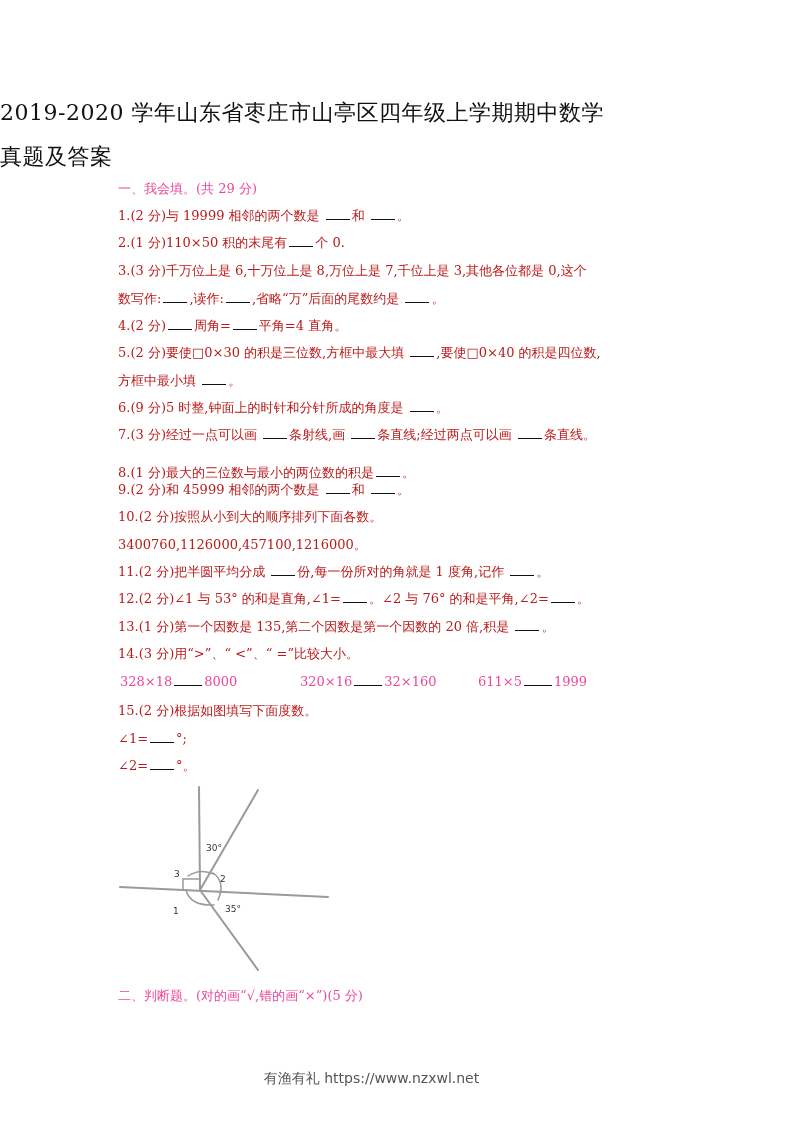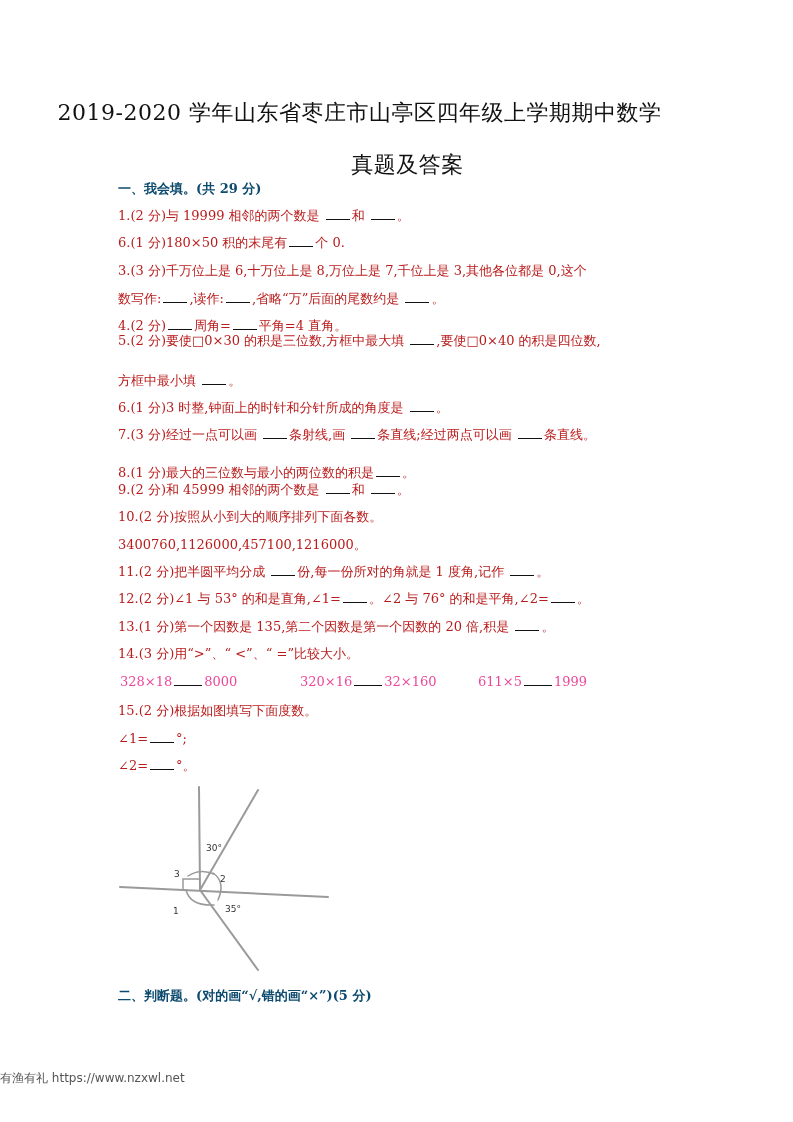--- a/index.html
+++ b/index.html
@@ -2,78 +2,78 @@
 <html><head>
   <meta charset="utf-8">
   <style>
     html, body { margin: 0; padding: 0; background: #ffffff; }
     body {
       width: 793px; height: 1122px; position: relative; overflow: hidden;
       font-family: "DejaVu Serif", "Liberation Serif", serif;
       color: #1a1a1a;
     }
     .title {
-      position: absolute; left: 0; width: 719px; text-align: center;
+      position: absolute; left: 0; width: 719px; 
       font-size: 22px; letter-spacing: 0.5px; color: #111;
     }
     .t1 { top: 98px; }
-    .t2 { top: 150px; margin-left: 48px; }
+    .t2 { top: 142px; }
     .line {
       position: absolute; left: 118px; font-size: 13px; white-space: nowrap;
       color: #b91c1c;
     }
-    .section { font-weight: bold; color: #0c4a6e; }
+    .section { font-weight: normal; color: #ec4899; }
     .blank {
       display: inline-block; width: 24px; border-bottom: 1px solid #111;
       height: 12px; vertical-align: baseline; margin: 0 2px;
     }
     .blank.wide { width: 28px; }
     .cmp { position: absolute; font-size: 13px; white-space: nowrap; color:#ec4899; }
     .figure { position: absolute; left: 118px; top: 782px; width: 220px; height: 195px; text-align: center; }
     .figure svg { width: 220px; height: 195px; }
     .fig-label { font-family: "DejaVu Sans", sans-serif; font-size: 9px; fill: #333; }
     .footer {
-      position: absolute; top: 1070px; left: 0; width: 743px; 
-      font-family: "DejaVu Sans", sans-serif; font-size: 12px; color: #555;
+      position: absolute; top: 1070px; left: 0; width: 743px; text-align: center;
+      font-family: "DejaVu Sans", sans-serif; font-size: 14px; color: #555;
     }
   </style>
 </head>
 <body>
 
 <div class="title t1">2019-2020 学年山东省枣庄市山亭区四年级上学期期中数学</div>
 <div class="title t2">真题及答案</div>
 
 <div class="line section" style="top:180px">一、我会填。(共 29 分)</div>
 
 <div class="line" style="top:207px">
   <span>1.(2 分)与 19999 相邻的两个数是 </span><span class="blank"></span><span>和 </span><span class="blank"></span><span>。</span>
 </div>
 
 <div class="line" style="top:234px">
-  <span>6.(1 分)180×50 积的末尾有</span><span class="blank"></span><span>个 0.</span>
+  <span>2.(1 分)110×50 积的末尾有</span><span class="blank"></span><span>个 0.</span>
 </div>
 
 <div class="line" style="top:262px">3.(3 分)千万位上是 6,十万位上是 8,万位上是 7,千位上是 3,其他各位都是 0,这个</div>
 <div class="line" style="top:290px">
   <span>数写作:</span><span class="blank"></span><span>,读作:</span><span class="blank"></span><span>,省略“万”后面的尾数约是 </span><span class="blank"></span><span>。</span>
 </div>
 
 <div class="line" style="top:317px">
   <span>4.(2 分)</span><span class="blank"></span><span>周角=</span><span class="blank"></span><span>平角=4 直角。</span>
 </div>
 
-<div class="line" style="top:332px">
+<div class="line" style="top:344px">
   <span>5.(2 分)要使□0×30 的积是三位数,方框中最大填 </span><span class="blank"></span><span>,要使□0×40 的积是四位数,</span>
 </div>
 <div class="line" style="top:372px">
   <span>方框中最小填 </span><span class="blank"></span><span>。</span>
 </div>
 
 <div class="line" style="top:399px">
-  <span>6.(1 分)3 时整,钟面上的时针和分针所成的角度是 </span><span class="blank"></span><span>。</span>
+  <span>6.(9 分)5 时整,钟面上的时针和分针所成的角度是 </span><span class="blank"></span><span>。</span>
 </div>
 
 <div class="line" style="top:426px">
   <span>7.(3 分)经过一点可以画 </span><span class="blank"></span><span>条射线,画 </span><span class="blank"></span><span>条直线;经过两点可以画 </span><span class="blank"></span><span>条直线。</span>
 </div>
 
 <div class="line" style="top:464px">
   <span>8.(1 分)最大的三位数与最小的两位数的积是</span><span class="blank"></span><span>。</span>
 </div>
 

